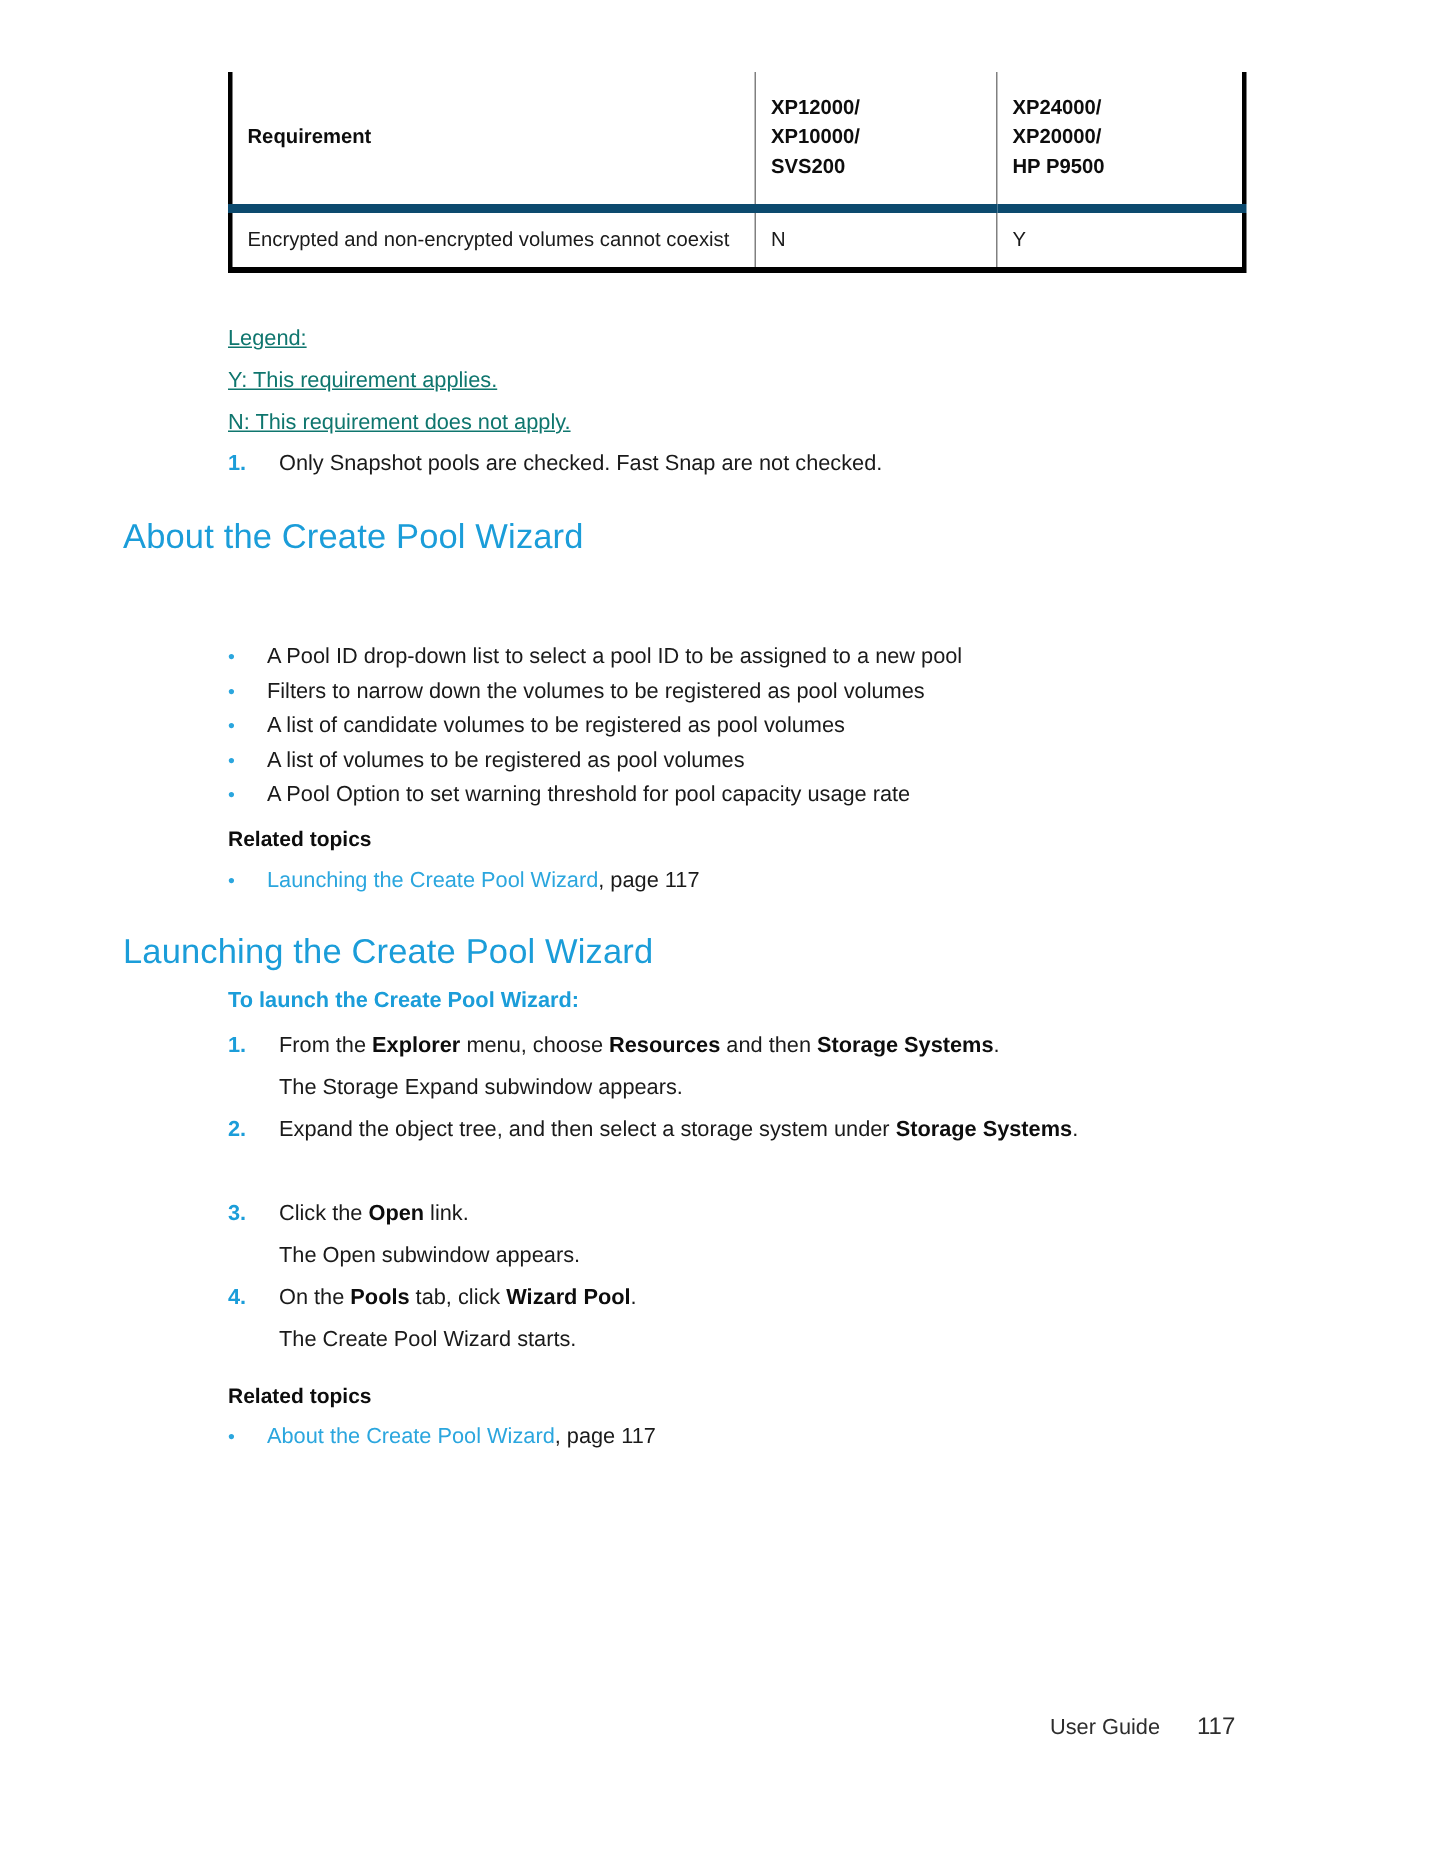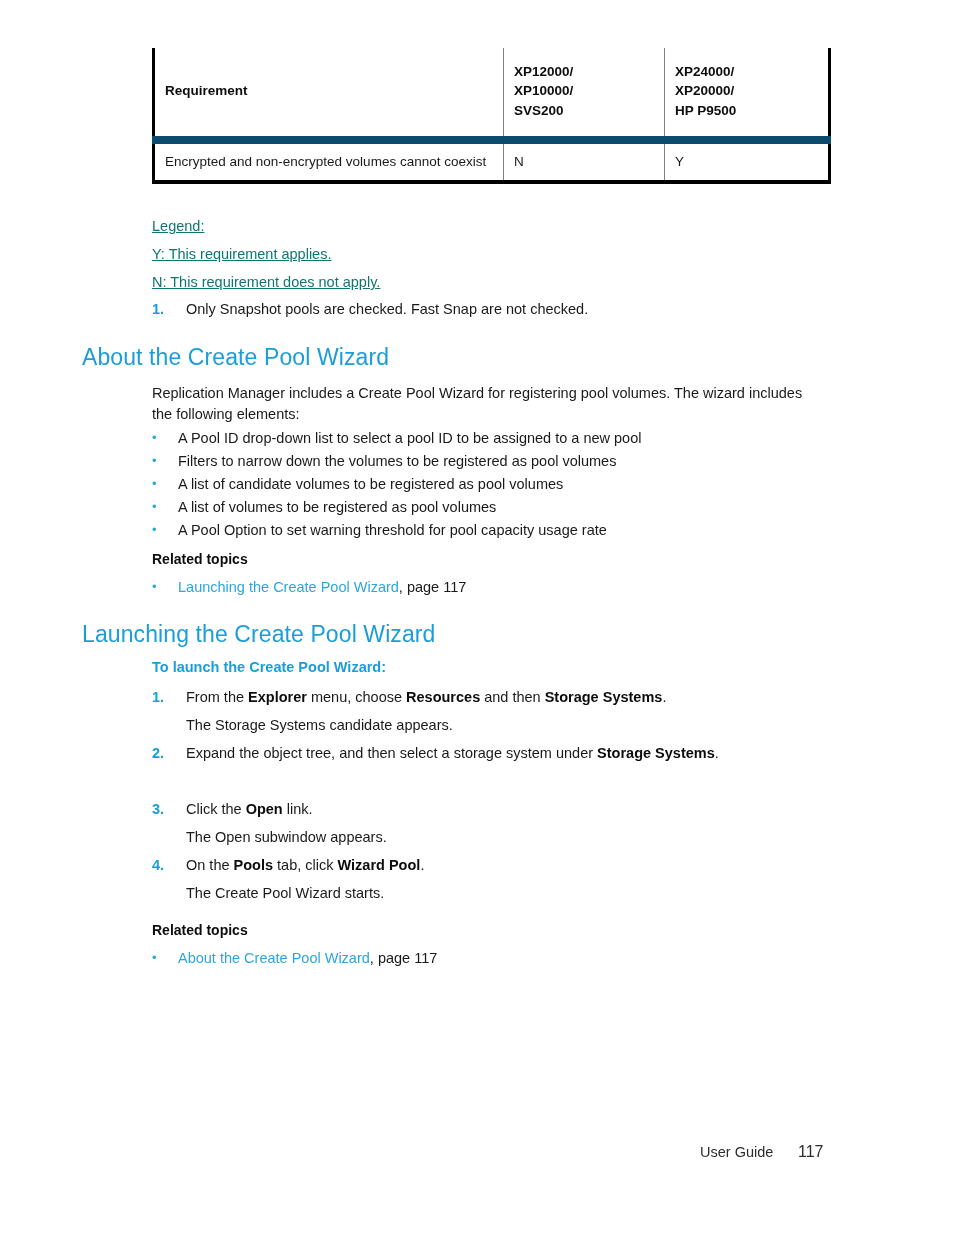--- a/index.html
+++ b/index.html
@@ -46,21 +46,21 @@
 
   table.req-table th {
     text-align: left;
     vertical-align: middle;
     font-size: 13.5px;
     font-weight: bold;
     color: #0d0d0d;
     padding: 10px 10px 12px 10px;
     height: 66px;
     border-right: 1px solid #808080;
-    border-bottom: 8px solid #0c4a6e;
+    border-bottom: 6px solid #0c4a6e;
     line-height: 1.42;
   }
   table.req-table th:last-child { border-right: 0; }
 
   table.req-table td {
     font-size: 13.5px;
     color: #1a1a1a;
     padding: 9px 10px;
     height: 16px;
     vertical-align: middle;
@@ -244,24 +244,20 @@
   <div class="txt legend-line" style="top:244px;">Y: This requirement applies.</div>
   <div class="txt legend-line" style="top:272px;">N: This requirement does not apply.</div>
 
   <div class="num-row" style="top:300px;">
     <span class="num">1.</span>
     <span class="ntext">Only Snapshot pools are checked. Fast Snap are not checked.</span>
   </div>
 
   <h1 class="h1" style="top:344px;">About the Create Pool Wizard</h1>
 
-  <div class="bodytxt" style="top:383px;">
-    <span>Replication Manager includes a Create Pool Wizard for registering pool volumes. The wizard includes</span><br>
-    <span>the following elements:</span>
-  </div>
 
   <div class="bullet-row" style="top:429px;">
     <span class="dot">•</span>
     <span class="btext">A Pool ID drop-down list to select a pool ID to be assigned to a new pool</span>
   </div>
   <div class="bullet-row" style="top:452px;">
     <span class="dot">•</span>
     <span class="btext">Filters to narrow down the volumes to be registered as pool volumes</span>
   </div>
   <div class="bullet-row" style="top:475px;">
@@ -285,21 +281,21 @@
   </div>
 
   <h1 class="h1" style="top:621px;">Launching the Create Pool Wizard</h1>
 
   <div class="h3blue" style="top:659px;">To launch the Create Pool Wizard:</div>
 
   <div class="num-row" style="top:688px;">
     <span class="num">1.</span>
     <span class="ntext"><span>From the </span><b class="bld">Explorer</b><span> menu, choose </span><b class="bld">Resources</b><span> and then </span><b class="bld">Storage Systems</b><span>.</span></span>
   </div>
-  <div class="sub-line" style="top:716px;">The Storage Systems candidate appears.</div>
+  <div class="sub-line" style="top:716px;">The Storage Expand subwindow appears.</div>
 
   <div class="num-row" style="top:744px;">
     <span class="num">2.</span>
     <span class="ntext"><span>Expand the object tree, and then select a storage system under </span><b class="bld">Storage Systems</b><span>.</span></span>
   </div>
 
   <div class="num-row" style="top:800px;">
     <span class="num">3.</span>
     <span class="ntext"><span>Click the </span><b class="bld">Open</b><span> link.</span></span>
   </div>

